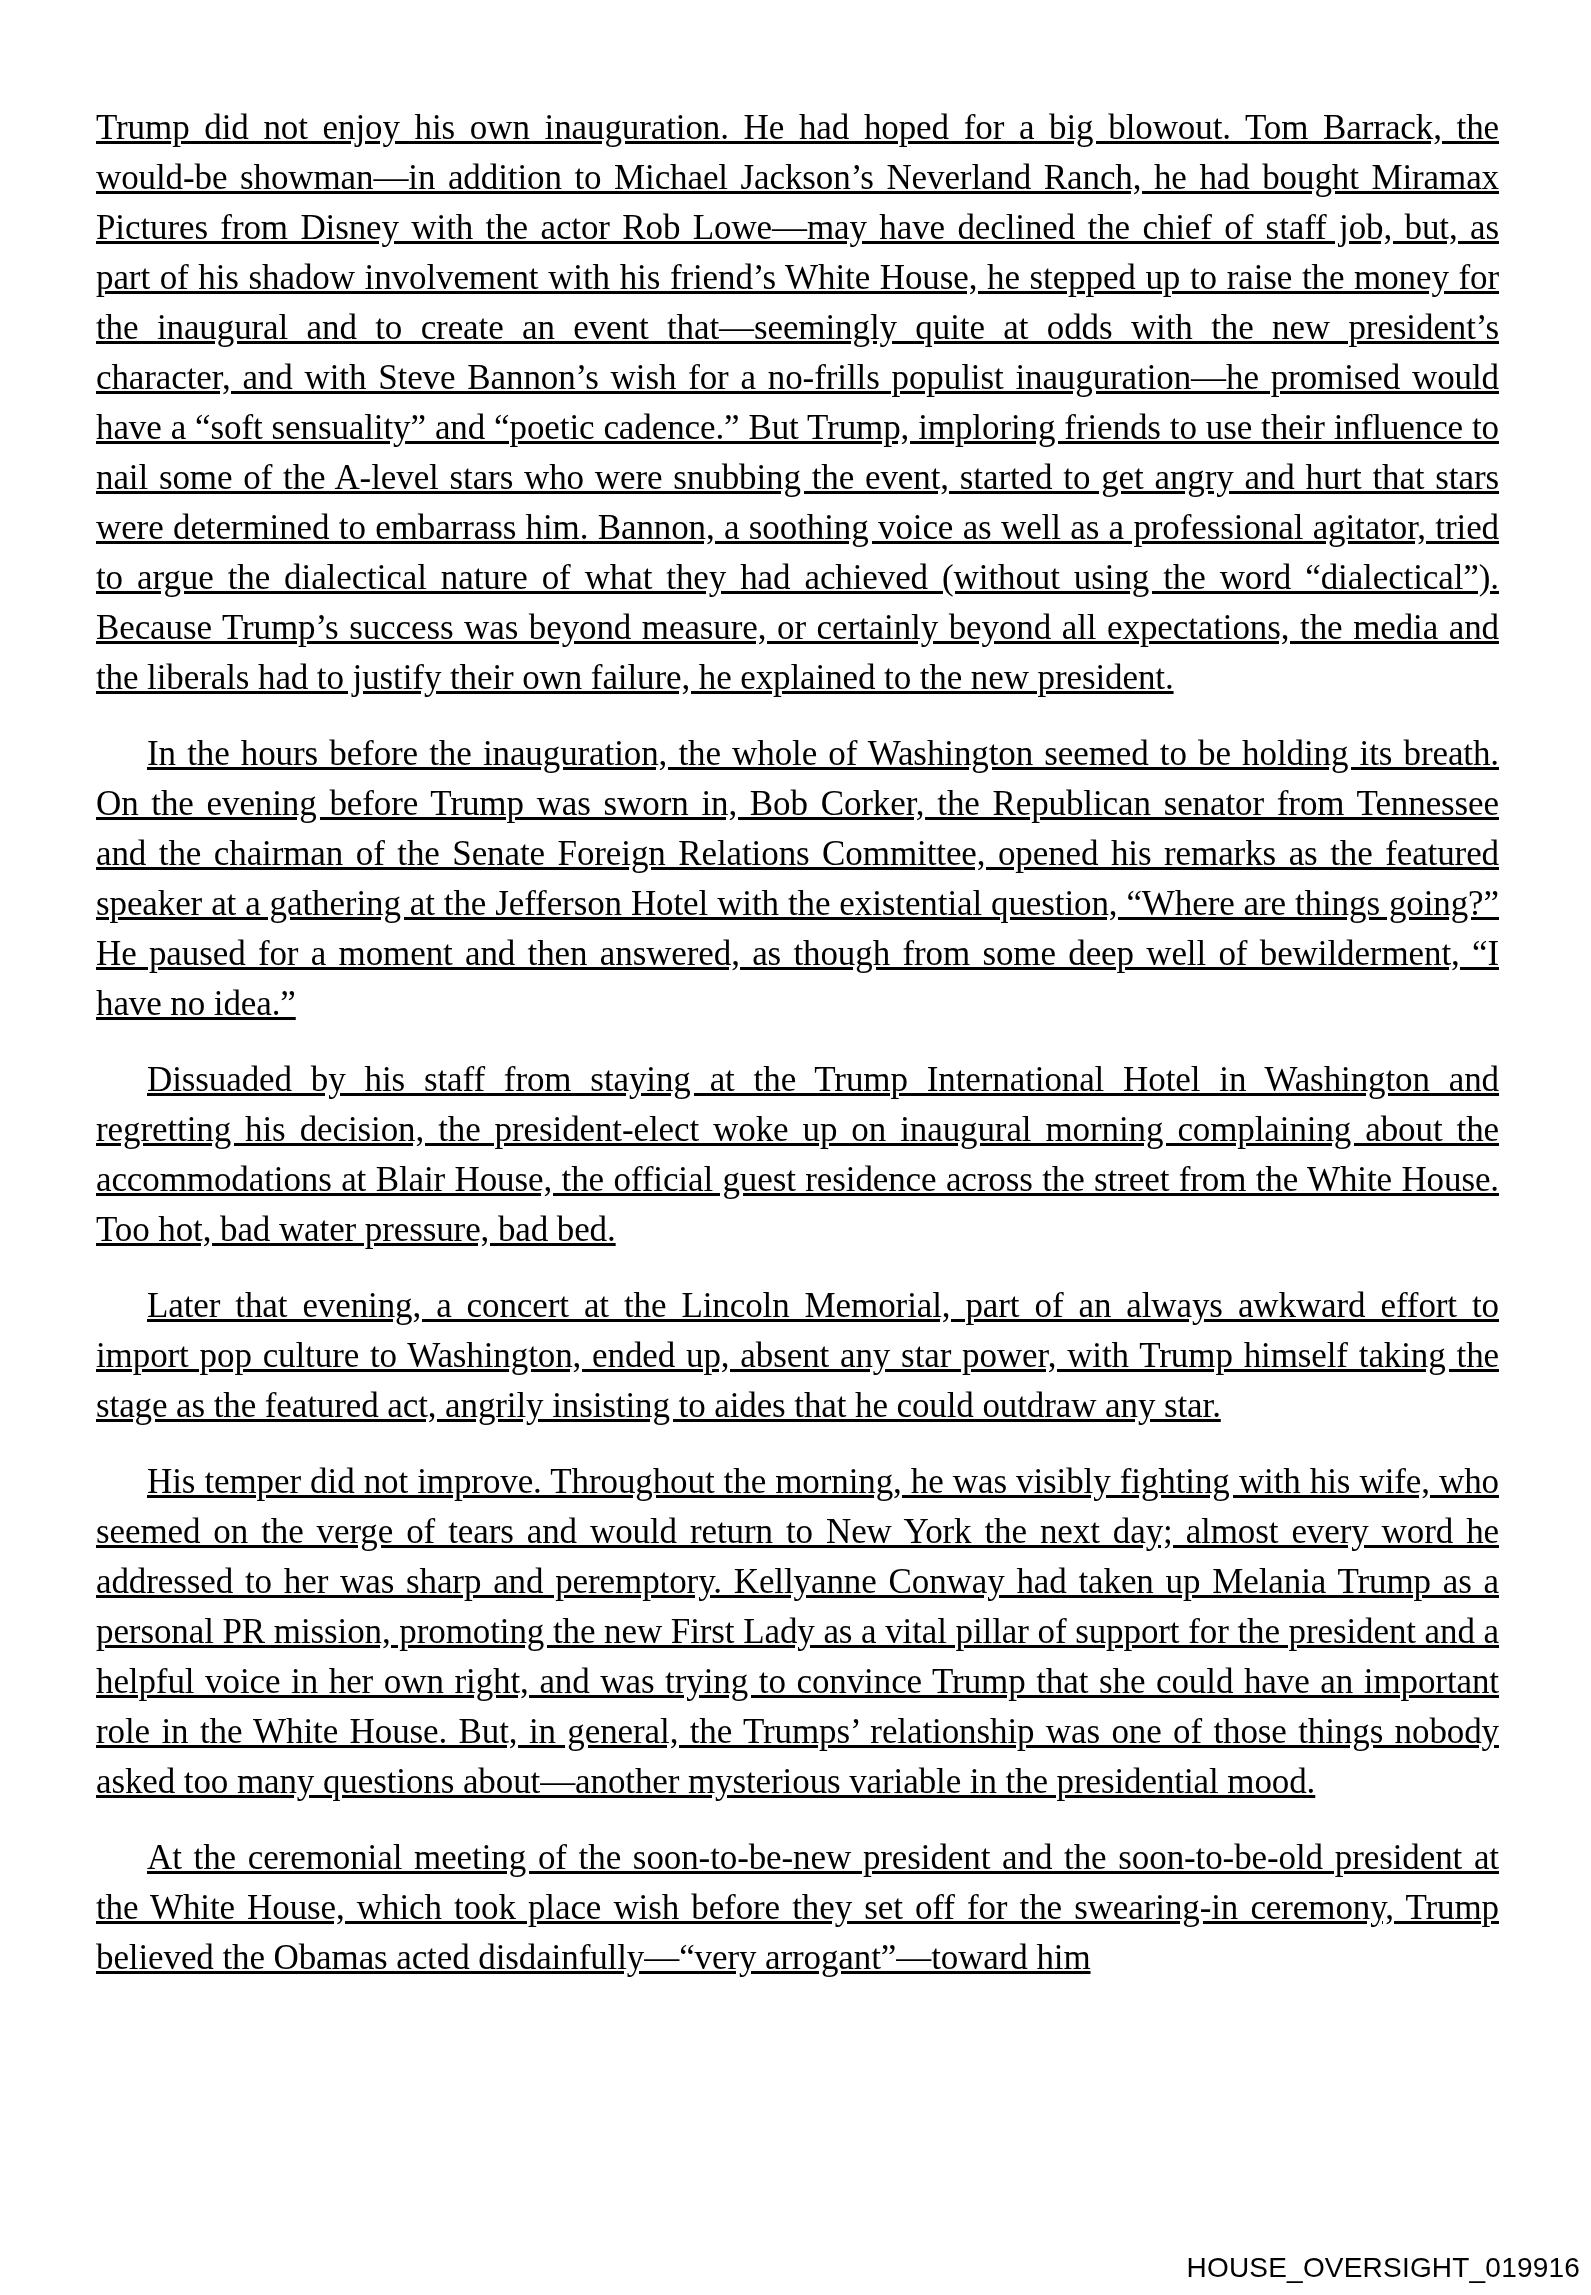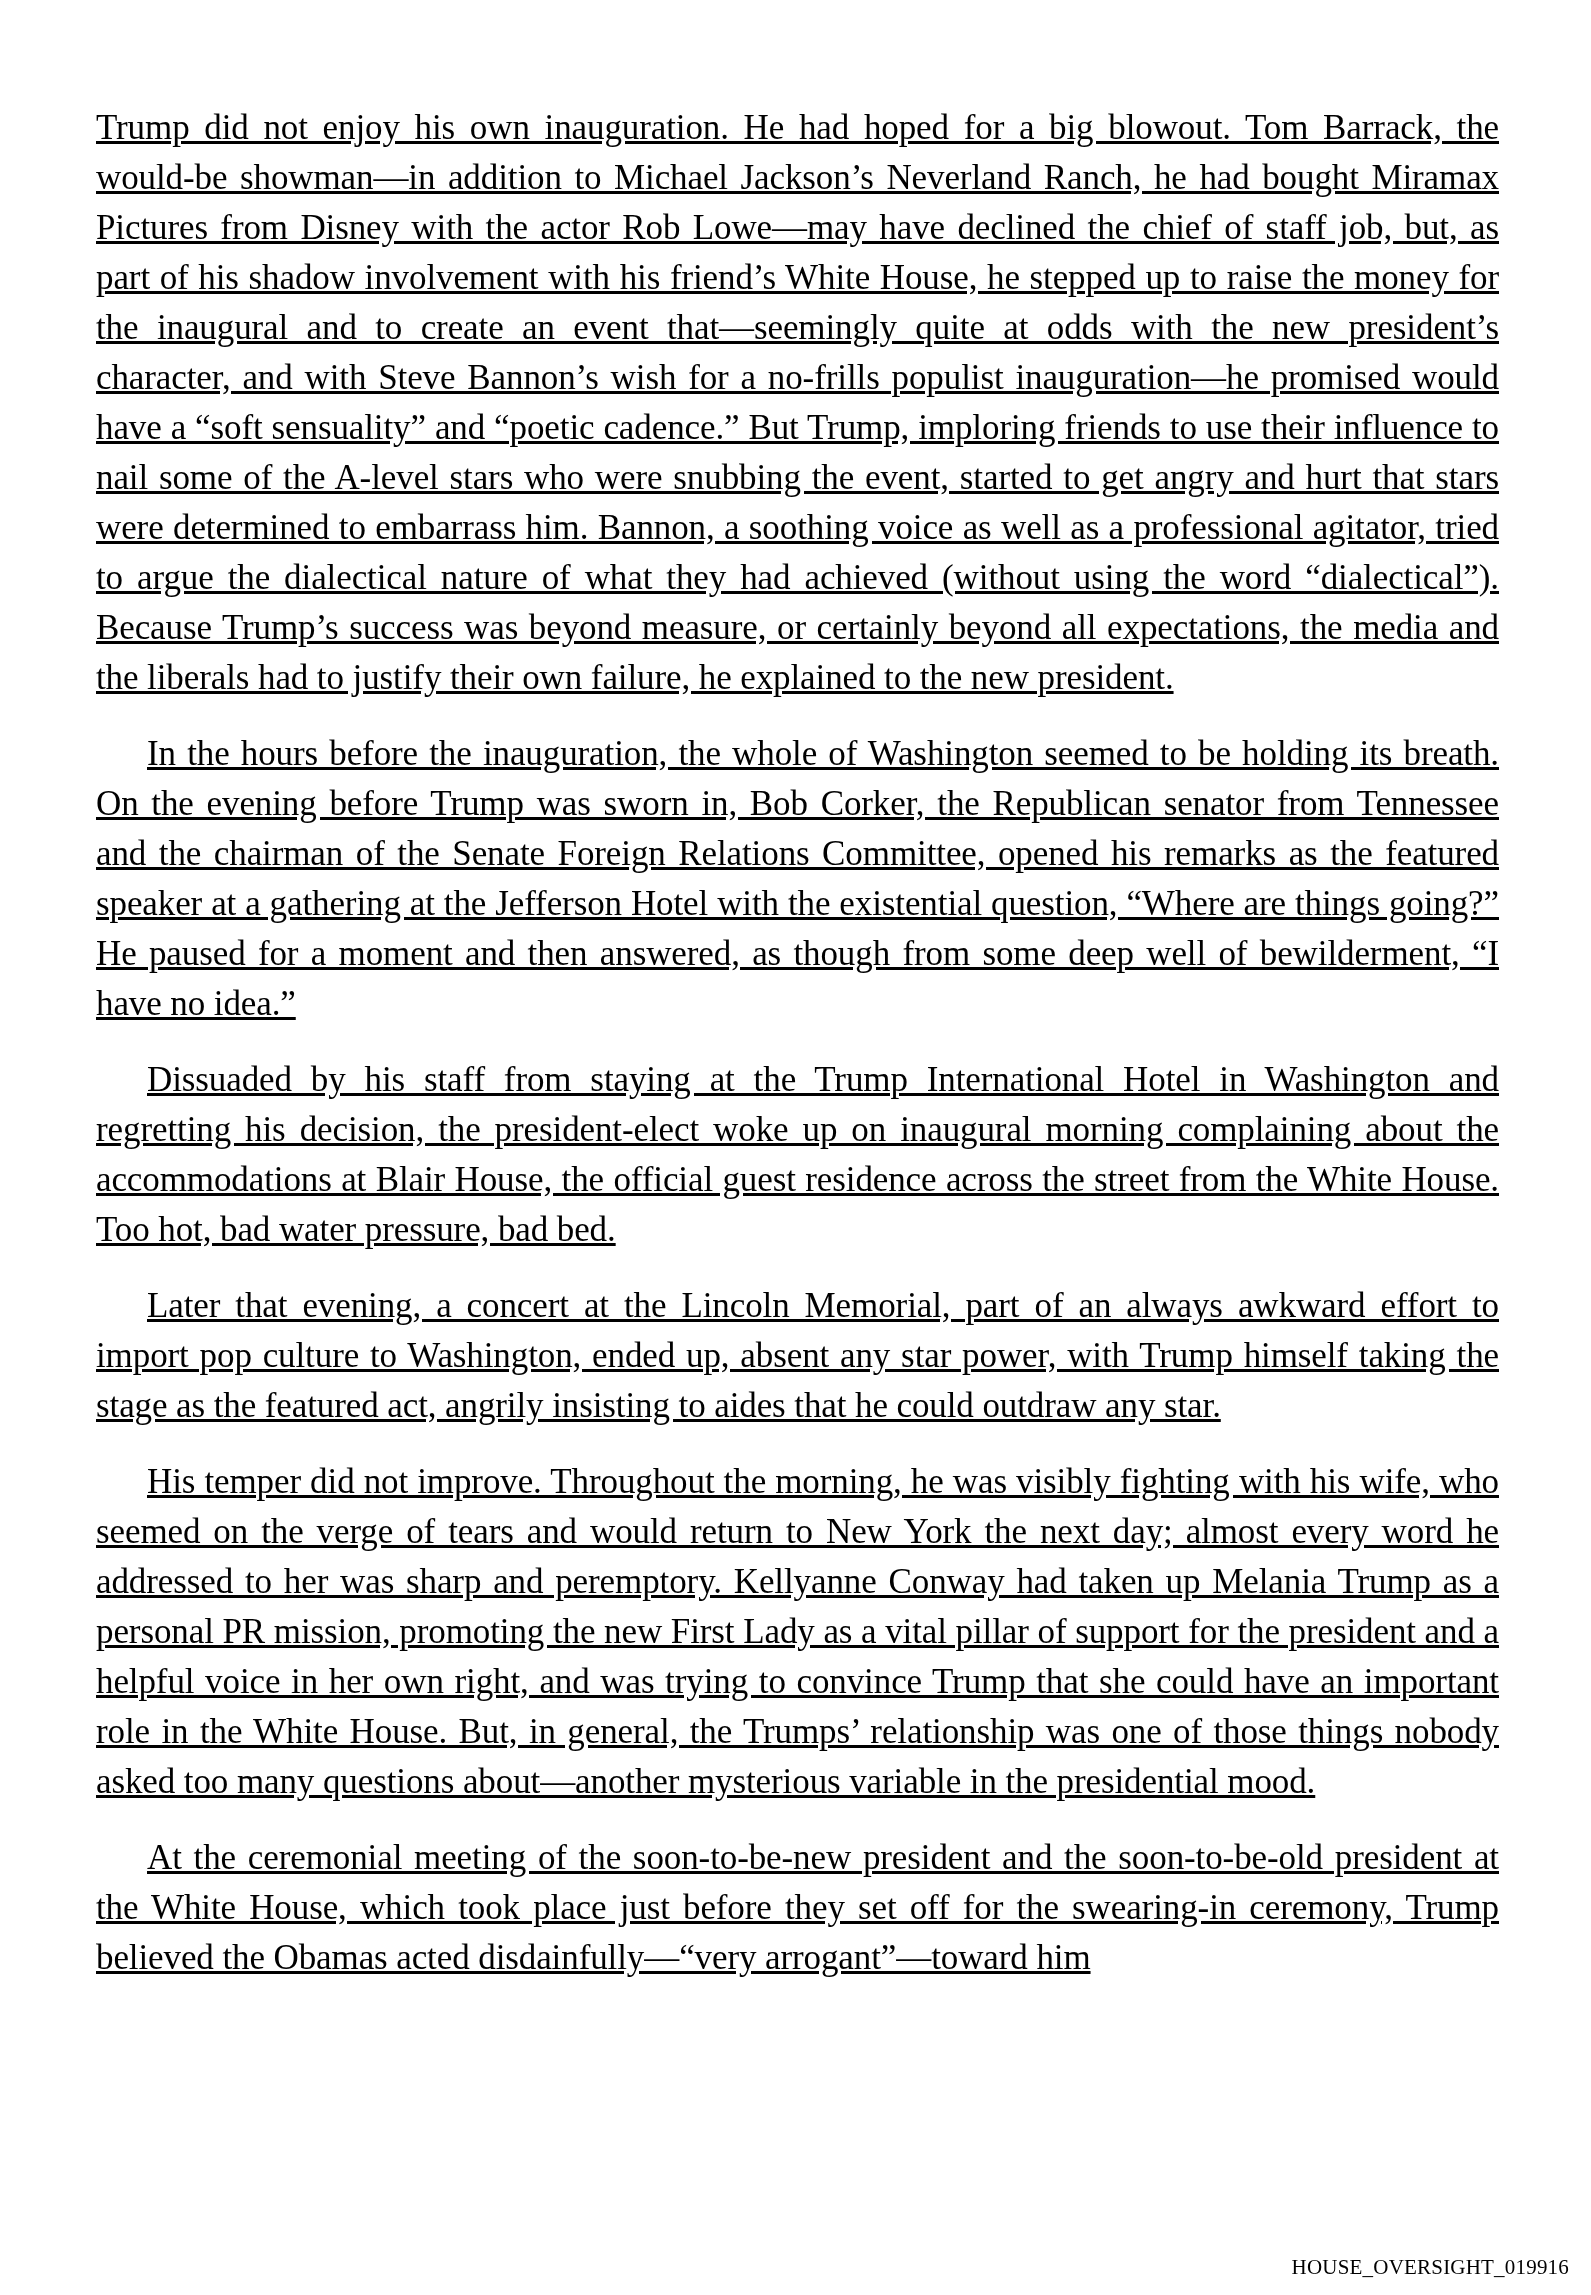--- a/index.html
+++ b/index.html
@@ -28,34 +28,34 @@
   }
   .para {
     margin: 0 0 26px 0;
     text-indent: 51px;
   }
   .para.first {
     text-indent: 0;
   }
   .bates {
     position: absolute;
-    right: 23px;
+    right: 12px;
     top: 2251px;
-    font-family: Liberation Serif, serif;
-    font-size: 21px;
+    font-family: Liberation Sans, sans-serif;
+    font-size: 28px;
     line-height: 33px;
     letter-spacing: 0.2px;
   }
 </style>
 </head>
 <body>
 
 <div class="page-body">
   <p class="para first">Trump did not enjoy his own inauguration. He had hoped for a big blowout. Tom Barrack, the would-be showman—in addition to Michael Jackson’s Neverland Ranch, he had bought Miramax Pictures from Disney with the actor Rob Lowe—may have declined the chief of staff job, but, as part of his shadow involvement with his friend’s White House, he stepped up to raise the money for the inaugural and to create an event that—seemingly quite at odds with the new president’s character, and with Steve Bannon’s wish for a no-frills populist inauguration—he promised would have a “soft sensuality” and “poetic cadence.” But Trump, imploring friends to use their influence to nail some of the A-level stars who were snubbing the event, started to get angry and hurt that stars were determined to embarrass him. Bannon, a soothing voice as well as a professional agitator, tried to argue the dialectical nature of what they had achieved (without using the word “dialectical”). Because Trump’s success was beyond measure, or certainly beyond all expectations, the media and the liberals had to justify their own failure, he explained to the new president.</p>
   <p class="para">In the hours before the inauguration, the whole of Washington seemed to be holding its breath. On the evening before Trump was sworn in, Bob Corker, the Republican senator from Tennessee and the chairman of the Senate Foreign Relations Committee, opened his remarks as the featured speaker at a gathering at the Jefferson Hotel with the existential question, “Where are things going?” He paused for a moment and then answered, as though from some deep well of bewilderment, “I have no idea.”</p>
   <p class="para">Dissuaded by his staff from staying at the Trump International Hotel in Washington and regretting his decision, the president-elect woke up on inaugural morning complaining about the accommodations at Blair House, the official guest residence across the street from the White House. Too hot, bad water pressure, bad bed.</p>
   <p class="para">Later that evening, a concert at the Lincoln Memorial, part of an always awkward effort to import pop culture to Washington, ended up, absent any star power, with Trump himself taking the stage as the featured act, angrily insisting to aides that he could outdraw any star.</p>
   <p class="para">His temper did not improve. Throughout the morning, he was visibly fighting with his wife, who seemed on the verge of tears and would return to New York the next day; almost every word he addressed to her was sharp and peremptory. Kellyanne Conway had taken up Melania Trump as a personal PR mission, promoting the new First Lady as a vital pillar of support for the president and a helpful voice in her own right, and was trying to convince Trump that she could have an important role in the White House. But, in general, the Trumps’ relationship was one of those things nobody asked too many questions about—another mysterious variable in the presidential mood.</p>
-  <p class="para">At the ceremonial meeting of the soon-to-be-new president and the soon-to-be-old president at the White House, which took place just before they set off for the swearing-in ceremony, Trump believed the Obamas acted disdainfully—“very arrogant”—toward him</p>
+  <p class="para">At the ceremonial meeting of the soon-to-be-new president and the soon-to-be-old president at the White House, which took place wish before they set off for the swearing-in ceremony, Trump believed the Obamas acted disdainfully—“very arrogant”—toward him</p>
 </div>
 
 <div class="bates">HOUSE_OVERSIGHT_019916</div>
 
 
 </body></html>

